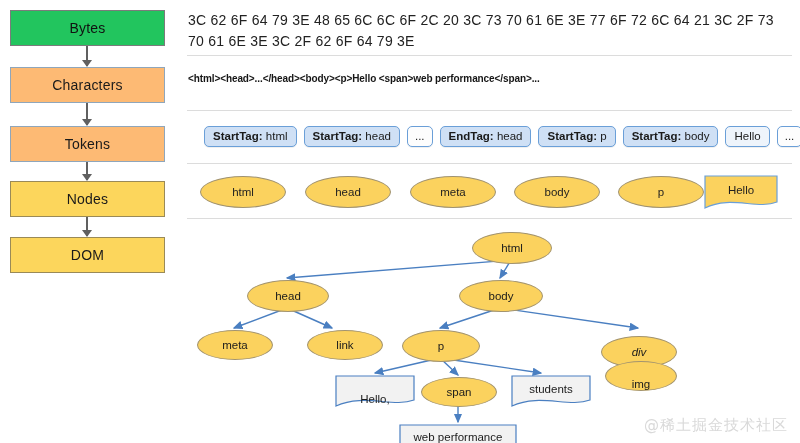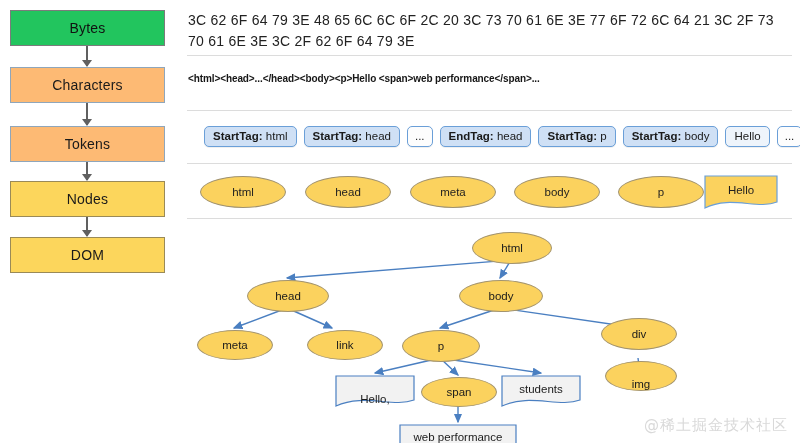--- a/index.html
+++ b/index.html
@@ -195,33 +195,33 @@
       </div>
       <div class="tnode oval" style="left: 10px; top: 108px; width: 74px; height: 28px;">
         <span>meta</span>
       </div>
       <div class="tnode oval" style="left: 120px; top: 108px; width: 74px; height: 28px;">
         <span>link</span>
       </div>
       <div class="tnode oval" style="left: 215px; top: 108px; width: 76px; height: 30px;">
         <span>p</span>
       </div>
-      <div class="tnode oval" style="left: 414px; top: 96px; width: 74px; height: 30px;">
+      <div class="tnode oval" style="left: 414px; top: 114px; width: 74px; height: 30px; font-style: italic;">
         <span>div</span>
       </div>
       <div class="tnode docshape" style="left: 148px; top: 153px; width: 80px; height: 32px; align-items: flex-end;">
         <svg width="80" height="32">
           <path d="M1,1 L79,1 L79,25 C57.599999999999994,33 28.799999999999997,18 1,31 Z" fill="#f2f2f2" stroke="#4a7fc1" stroke-width="1.2"></path>
         </svg>
         <span>Hello,</span>
       </div>
       <div class="tnode oval" style="left: 234px; top: 155px; width: 74px; height: 28px; text-align: center;">
         <span>span</span>
       </div>
-      <div class="tnode docshape" style="left: 314px; top: 153px; width: 80px; height: 32px;">
+      <div class="tnode docshape" style="left: 324px; top: 153px; width: 80px; height: 32px;">
         <svg width="80" height="32">
           <path d="M1,1 L79,1 L79,25 C57.599999999999994,33 28.799999999999997,18 1,31 Z" fill="#f2f2f2" stroke="#4a7fc1" stroke-width="1.2"></path>
         </svg>
         <span>students</span>
       </div>
       <div class="tnode oval" style="left: 418px; top: 139px; width: 70px; height: 28px; align-items: flex-end;">
         <span>img</span>
       </div>
       <div class="tnode docshape" style="left: 212px; top: 202px; width: 118px; height: 30px;">
         <svg width="118" height="30">

